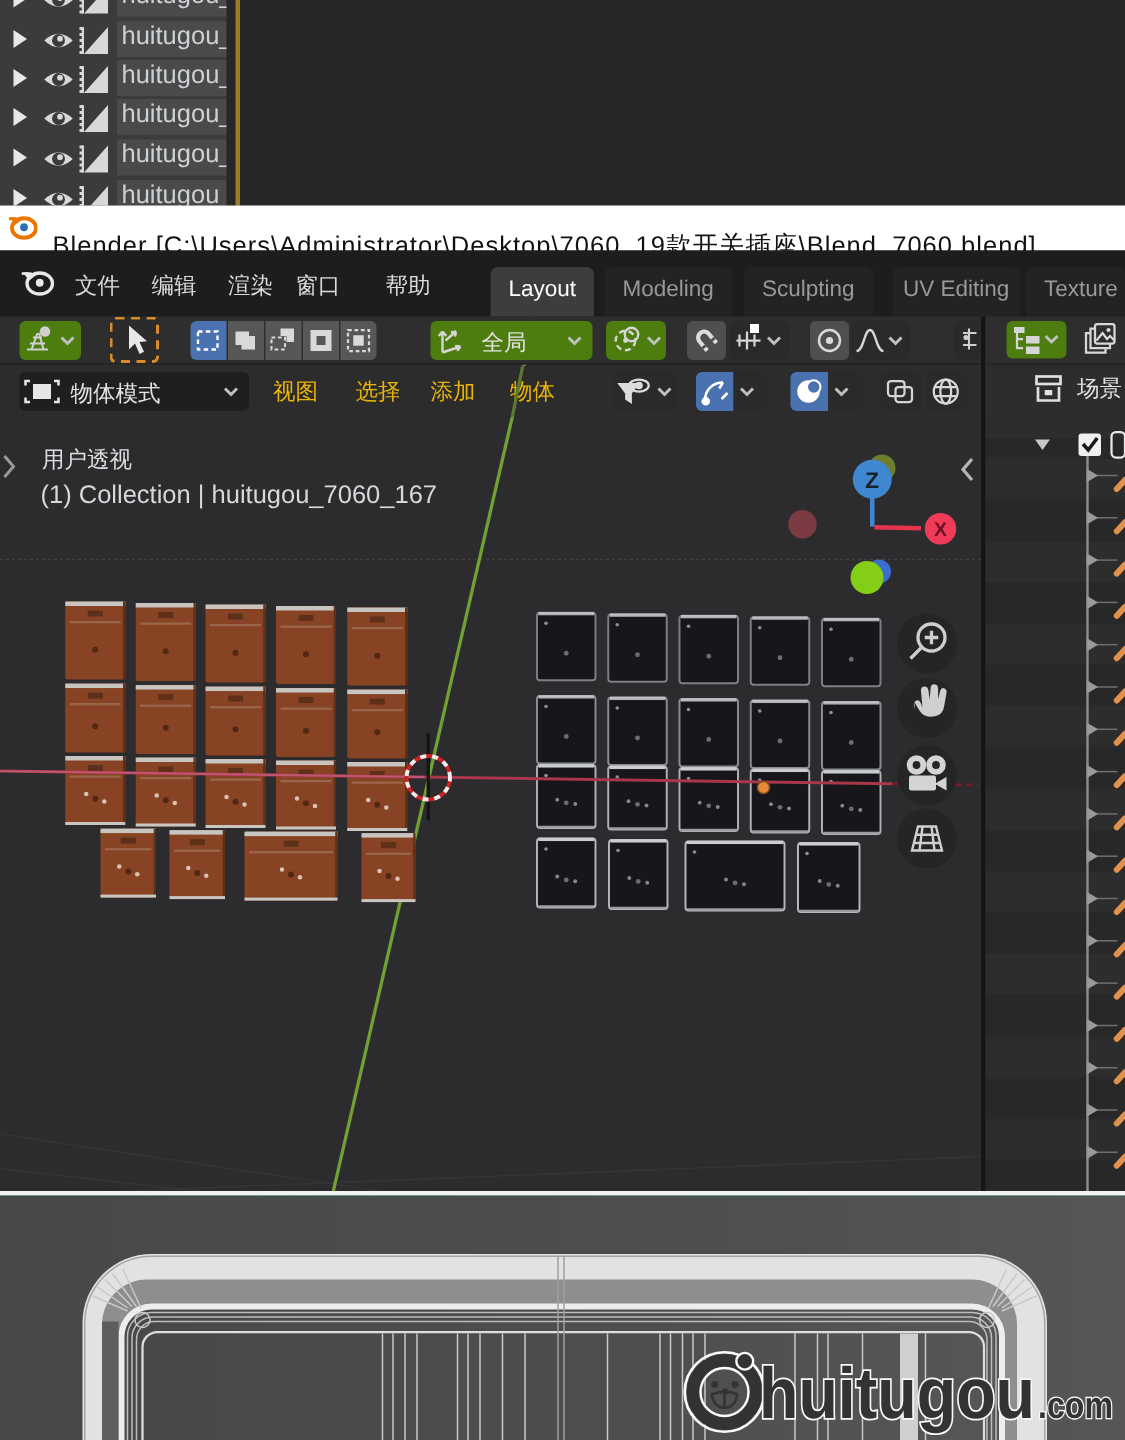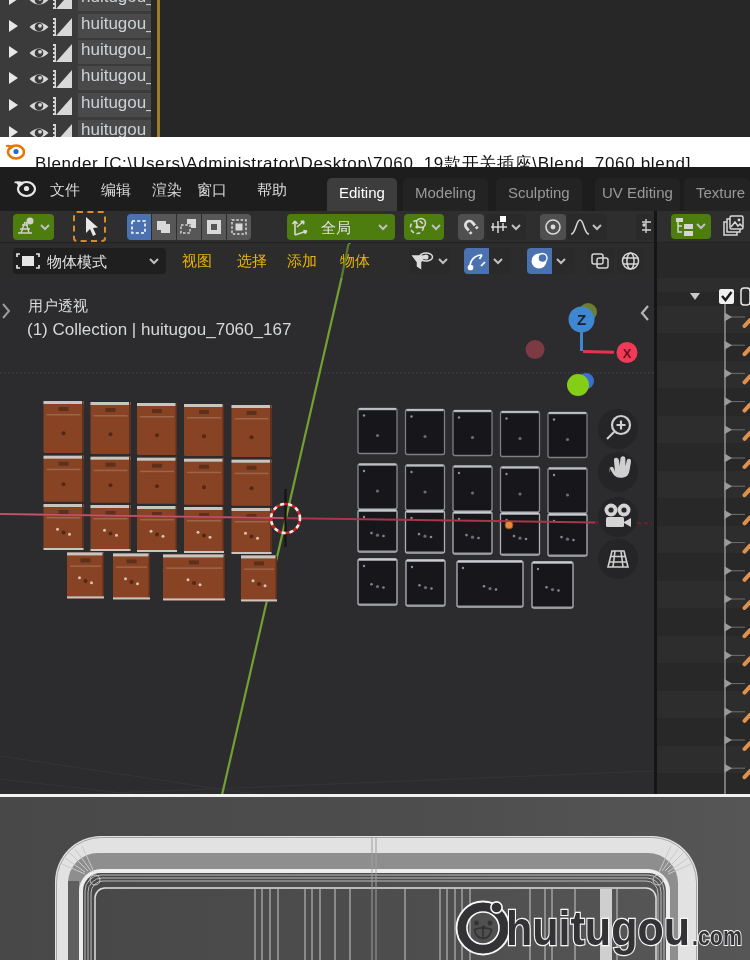--- a/index.html
+++ b/index.html
@@ -153,21 +153,21 @@
       <ellipse cx="13.5" cy="11" rx="8.5" ry="7" fill="none" stroke="#e8e8e8" stroke-width="2.2"></ellipse>
       <circle cx="13.5" cy="10.5" r="2.6" fill="#e8e8e8"></circle>
       <path d="M2,3.5 L11,5.5 L6.5,9 Z" fill="#e8e8e8"></path>
       <path d="M1.5,4.5 Q7,3.5 10,5.5" stroke="#e8e8e8" stroke-width="1.6" fill="none"></path>
     </svg>
     <div class="menuitem" style="left:50px">文件</div>
     <div class="menuitem" style="left:101px">编辑</div>
     <div class="menuitem" style="left:152px">渲染</div>
     <div class="menuitem" style="left:197px">窗口</div>
     <div class="menuitem" style="left:257px">帮助</div>
-    <div class="wtab active" style="left:327px">Editing</div>
+    <div class="wtab active" style="left:327px">Layout</div>
     <div class="wtab" style="left:403px">Modeling</div>
     <div class="wtab" style="left:496px">Sculpting</div>
     <div class="wtab" style="left:595px;padding-left:7px;padding-right:7px">UV Editing</div>
     <div class="wtab" style="left:684px;width:66px">Texture</div>
   </div>
 
   <svg id="vpsvg" class="abs" width="655" height="584" viewBox="0 0 655 584">
     <rect x="0" y="0" width="655" height="584" fill="#2c2c2e"></rect>
 
     <line x1="0" y1="162" x2="655" y2="162" stroke="#404042" stroke-width="1" stroke-dasharray="2 2"></line>
@@ -755,20 +755,30 @@
       </div>
       <svg style="position:absolute;left:63px;top:3px" width="26" height="25" viewBox="0 0 26 25">
           <g fill="none" stroke="#d8d8d8" stroke-width="1.5">
             <path d="M7,8 h-3 v13 h13 v-3"></path>
             <path d="M10,5 h-3 v13 h13 v-3"></path>
             <rect x="10" y="2" width="13" height="13" rx="1.5"></rect>
             <path d="M11,13 l4,-5 l3,4 l2,-2 l3,3"></path>
             <circle cx="19" cy="6" r="1.4" fill="#d8d8d8" stroke="none"></circle>
           </g>
         </svg>
+    </div>
+    <div id="rphead2">
+      <svg style="position:absolute;left:31px;top:5px" width="22" height="22" viewBox="0 0 22 22">
+          <g fill="none" stroke="#e0e0e0" stroke-width="1.8">
+            <rect x="3" y="2" width="16" height="5"></rect>
+            <path d="M4,9 v9 h14 v-9"></path>
+            <rect x="8.5" y="11" width="5" height="3.5" fill="#e0e0e0" stroke="none"></rect>
+          </g>
+        </svg>
+      <span style="position:absolute;left:61px;top:6px;font-size:15px;color:#e2e2e2">场景</span>
     </div>
     <svg style="position:absolute;left:0;top:67px" width="93" height="517" viewBox="0 0 93 517">
       <rect x="0" y="0" width="93" height="517" fill="#282828"></rect>
       <g fill="#2d2d2d">
         <rect x="0" y="0" width="93" height="14"></rect>
         <rect x="0" y="28" width="93" height="27"></rect>
         <rect x="0" y="83" width="93" height="27"></rect>
         <rect x="0" y="138" width="93" height="27"></rect>
         <rect x="0" y="193" width="93" height="27"></rect>
         <rect x="0" y="248" width="93" height="27"></rect>

